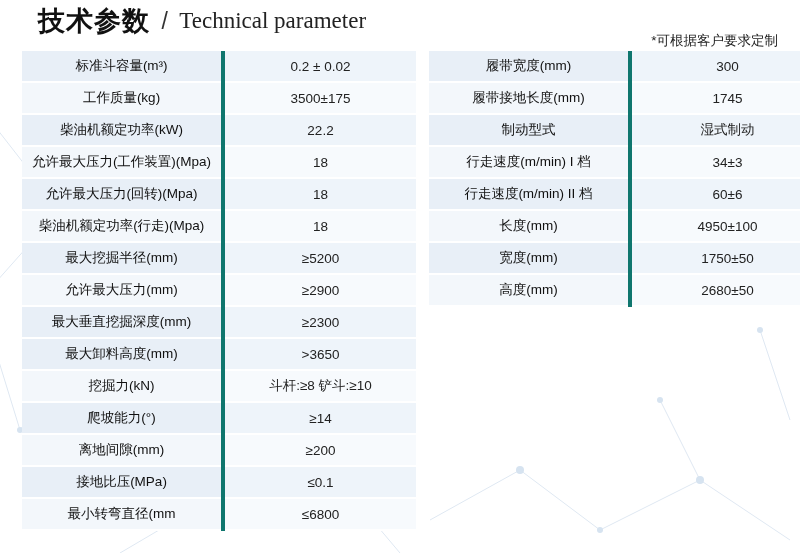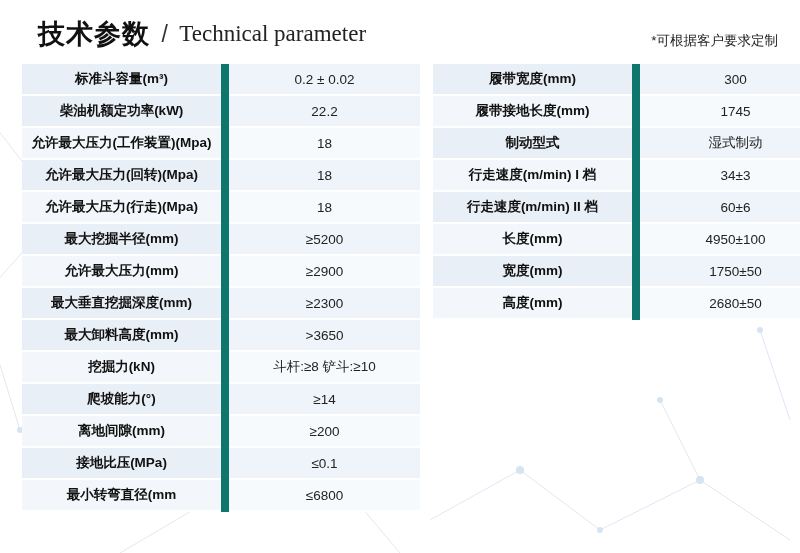--- a/index.html
+++ b/index.html
@@ -21,21 +21,21 @@
     pointer-events: none;
     z-index: 0;
   }
   .page {
     position: relative;
     z-index: 1;
     padding: 0;
   }
   .header {
     position: relative;
-    padding: 16px 0 6px 38px;
+    padding: 3px 0 6px 38px;
     height: 42px;
   }
   .title-cn {
     font-size: 27px;
     font-weight: bold;
     letter-spacing: 1px;
     color: #111;
     display: inline-block;
     vertical-align: middle;
   }
@@ -77,22 +77,21 @@
     height: 30px;
     font-size: 13.5px;
     text-align: center;
     vertical-align: middle;
     border: none;
     padding: 0 2px;
   }
   .tbl td.k {
     width: 195px;
     color: #111;
-    border-right: 8px solid #0f766e;
-    font-weight: bold;
+    border-right: 4px solid #0f766e;
   }
   .tbl td.v {
     width: 187px;
     color: #222;
   }
   .tbl tr.odd td.k { background: #e8eff7; }
   .tbl tr.even td.k { background: #f3f7fb; }
   .tbl tr.odd td.v { background: #eef4fa; text-align: center; }
   .tbl tr.even td.v { background: #f7fafd; }
   .tbl tr td { border-bottom: 2px solid #ffffff; }
@@ -141,34 +140,38 @@
   </div>
 
   <div class="tables">
 
     <table class="tbl left">
       <tbody>
         <tr class="odd">
           <td class="k">标准斗容量(m³)</td>
           <td class="v">0.2 ± 0.02</td>
         </tr>
+        <tr class="even">
+          <td class="k">工作质量(kg)</td>
+          <td class="v">3500±175</td>
+        </tr>
         <tr class="odd">
           <td class="k">柴油机额定功率(kW)</td>
           <td class="v">22.2</td>
         </tr>
         <tr class="even">
           <td class="k k-small">允许最大压力(工作装置)(Mpa)</td>
           <td class="v">18</td>
         </tr>
         <tr class="odd">
           <td class="k k-small">允许最大压力(回转)(Mpa)</td>
           <td class="v">18</td>
         </tr>
         <tr class="even">
-          <td class="k k-small">允许最大压力(行走)(Mpa)</td>
+          <td class="k k-small">柴油机额定功率(行走)(Mpa)</td>
           <td class="v">18</td>
         </tr>
         <tr class="odd">
           <td class="k">最大挖掘半径(mm)</td>
           <td class="v">≥5200</td>
         </tr>
         <tr class="even">
           <td class="k">允许最大压力(mm)</td>
           <td class="v">≥2900</td>
         </tr>

